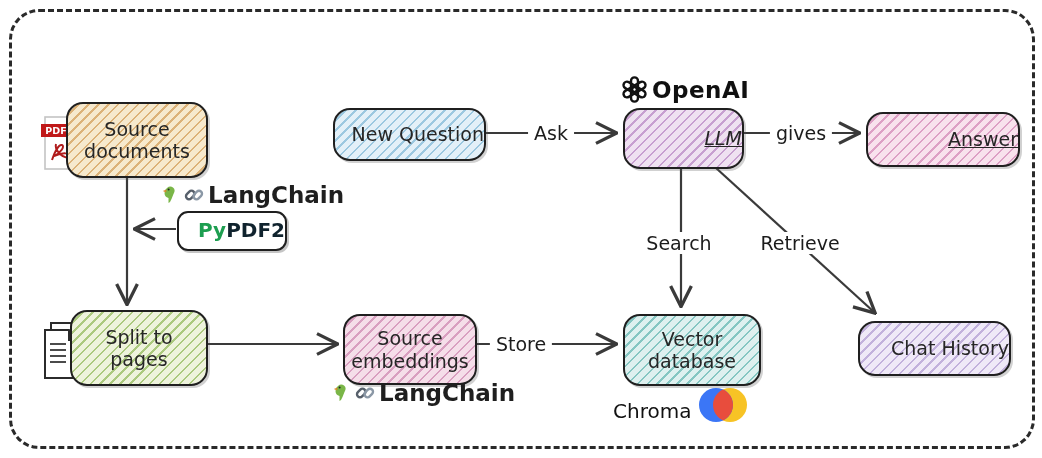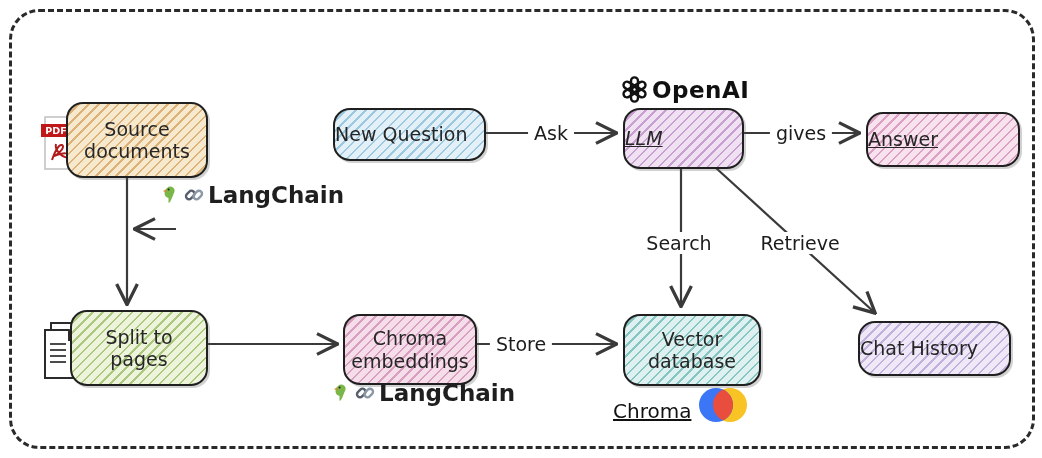--- a/index.html
+++ b/index.html
@@ -10,21 +10,21 @@
   #frame{
     position:absolute;left:9px;top:9px;width:1020px;height:434px;
     border:3px dashed #2a2a2a;border-radius:30px;pointer-events:none;
   }
   #title{
     position:absolute;left:0;top:13px;width:1042px;text-align:center;
     font-size:28px;font-weight:bold;letter-spacing:1px;color:#111;
   }
   .node{
     position:absolute;border:2.4px solid #1f1f1f;border-radius:17px;
-    display:flex;align-items:center;justify-content:flex-start;text-align:center;
+    display:flex;align-items:center;justify-content:flex-end;text-align:center;
     font-size:19px;line-height:1.18;color:#262626;
     box-shadow:2px 2px 0 rgba(90,90,90,.28);
   }
   
   .n-source {background:repeating-linear-gradient(135deg,#dcb278 0 1.7px,#f6e9cd 1.7px 7px);}
   .n-split  {background:repeating-linear-gradient(135deg,#abc97e 0 1.7px,#eef3dc 1.7px 7px);}
   .n-newq   {background:repeating-linear-gradient(135deg,#9cc8e0 0 1.7px,#e3f0f8 1.7px 7px);}
   .n-llm    {background:repeating-linear-gradient(135deg,#c79fd0 0 1.7px,#efe1f1 1.7px 7px);text-decoration:underline;}
   .n-answer {background:repeating-linear-gradient(135deg,#dda0c5 0 1.7px,#f8e2ed 1.7px 7px);}
   .n-create {background:repeating-linear-gradient(135deg,#d99fc0 0 1.7px,#f5dee9 1.7px 7px);}
@@ -98,21 +98,21 @@
 
   <div class="node n-source" style="left:66px;top:102px;width:122px;height:68px;padding:2px 8px;">
     <span>Source documents</span>
   </div>
 
   <div class="node n-split" style="left:70px;top:310px;width:118px;height:68px;padding:2px 8px;">
     <span>Split to pages</span>
   </div>
 
   <div class="node n-create" style="left:343px;top:314px;width:122px;height:63px;padding:2px 4px;">
-    <span>Chroma embeddings</span>
+    <span>Source embeddings</span>
   </div>
 
   <div class="node n-vector" style="left:623px;top:314px;width:122px;height:64px;padding:2px 6px;">
     <span>Vector database</span>
   </div>
 
   <div class="node n-newq" style="left:333px;top:108px;width:149px;height:49px;">
     <span>New Question</span>
   </div>
 
@@ -121,20 +121,24 @@
   </div>
 
   <div class="node n-answer" style="left:866px;top:112px;width:150px;height:51px;text-decoration:underline;">
     <span>Answer</span>
   </div>
 
   <div class="node n-chat" style="left:858px;top:321px;width:149px;height:51px;">
     <span>Chat History</span>
   </div>
 
+  <div class="node n-pypdf2" style="left:177px;top:211px;width:106px;height:36px;">
+    <span class="py">Py</span>
+      <span class="pdf2">PDF2</span>
+  </div>
 
   <div class="logo-row" style="left:160px;top:182px;">
     <svg width="20" height="20" viewBox="0 0 20 20">
       <path d="M7 3 Q10 0.5 13 2.5 Q16 4.5 13.5 9 L11.5 14 Q10.5 17 8.5 18 L8.5 13 Q4.5 12 4.5 8 Q4.5 4.5 7 3 Z" fill="#7ab648"></path>
       <path d="M6.5 4.5 L2.8 6 L6.2 7.5" fill="#d88a2d"></path>
       <circle cx="8.6" cy="4.6" r="1" fill="#222"></circle>
     </svg>
     <svg width="20" height="20" viewBox="0 0 20 20">
       <g fill="none" stroke-width="2.4">
         <rect x="1.5" y="7" width="9.5" height="6" rx="3" stroke="#57606b" transform="rotate(-45 6.2 10)"></rect>
@@ -167,21 +171,21 @@
         <rect x="-3.6" y="-12.6" width="7.2" height="15.2" rx="3.6" transform="rotate(120)"></rect>
         <rect x="-3.6" y="-12.6" width="7.2" height="15.2" rx="3.6" transform="rotate(180)"></rect>
         <rect x="-3.6" y="-12.6" width="7.2" height="15.2" rx="3.6" transform="rotate(240)"></rect>
         <rect x="-3.6" y="-12.6" width="7.2" height="15.2" rx="3.6" transform="rotate(300)"></rect>
       </g>
     </svg>
     <span class="openai-text">OpenAI</span>
   </div>
 
   <div class="logo-row" style="left:613px;top:380px;gap:6px;">
-    <span class="chroma-text" style="margin-top:12px;text-decoration:underline;">Chroma</span>
+    <span class="chroma-text" style="margin-top:12px;">Chroma</span>
     <svg width="52" height="50" viewBox="0 0 52 50">
       <defs>
           <clipPath id="chroma-clip">
             <circle cx="19" cy="25" r="17"></circle>
           </clipPath>
         </defs>
       <circle cx="33" cy="25" r="17" fill="#f7c325"></circle>
       <circle cx="19" cy="25" r="17" fill="#3b76f6"></circle>
       <circle cx="33" cy="25" r="17" fill="#e84d3d" clip-path="url(#chroma-clip)"></circle>
     </svg>

